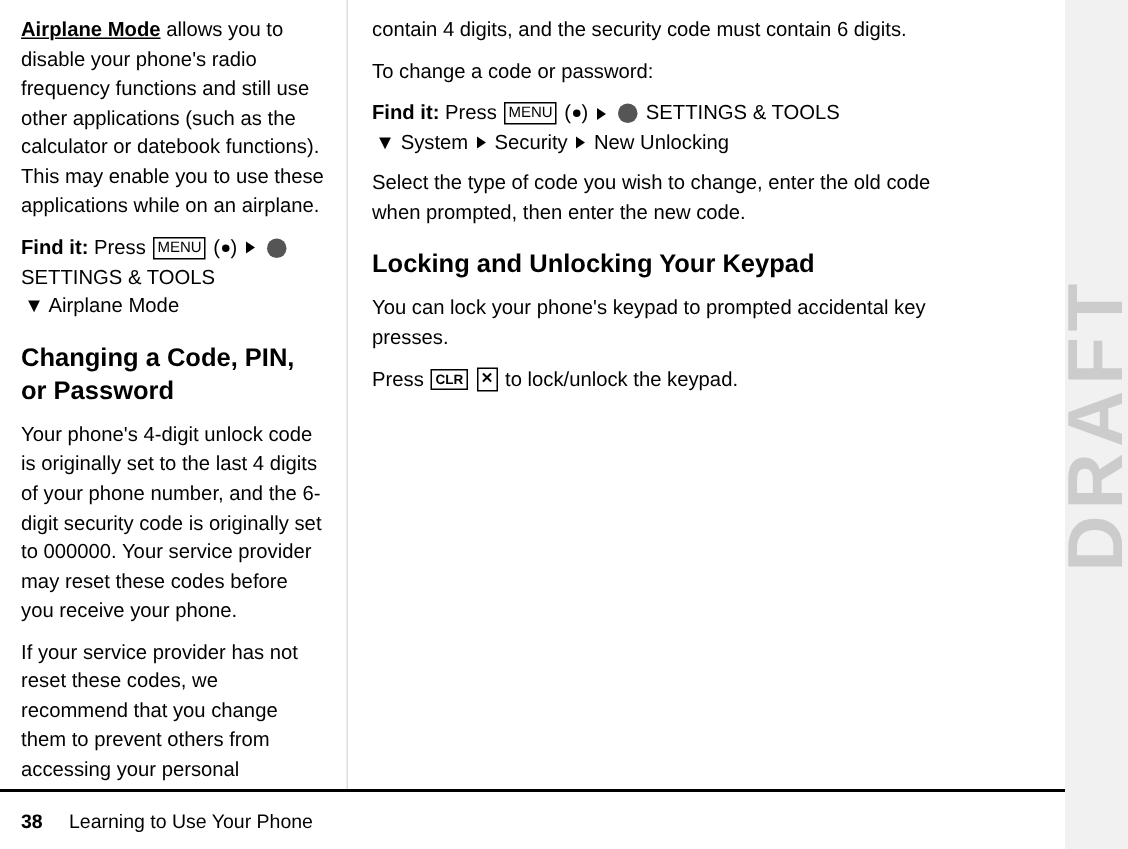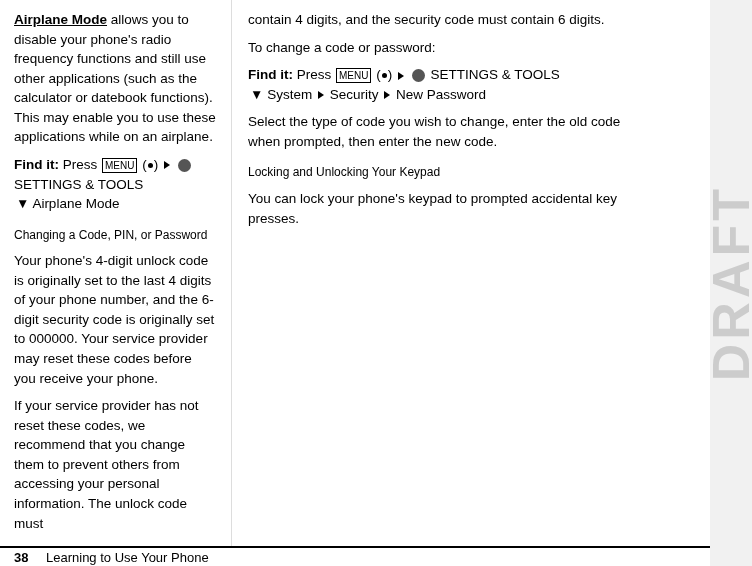--- a/index.html
+++ b/index.html
@@ -81,22 +81,22 @@
     .find-it {
       margin-bottom: 8px;
       line-height: 1.45;
     }
 
     .find-it-label {
       font-weight: bold;
     }
 
     .section-heading {
-      font-size: 12px;
-      font-weight: normal;
+      font-size: 17px;
+      font-weight: bold;
       margin: 14px 0 8px 0;
       line-height: 1.3;
     }
 
     .menu-icon-box {
       display: inline-block;
       border: 1.5px solid #000;
       padding: 0 2px;
       font-size: 10px;
       font-weight: normal;
@@ -104,21 +104,21 @@
       line-height: 1.3;
       margin: 0 1px;
     }
 
     
     .bottom-bar {
       position: absolute;
       bottom: 0;
       left: 0;
       right: 42px;
-      height: 20px;
+      height: 40px;
       border-top: 2px solid #000;
       display: flex;
       align-items: center;
       padding: 0 14px;
       background: #fff;
     }
 
     .page-number {
       font-weight: bold;
       font-size: 13px;
@@ -214,29 +214,32 @@
       <span class="find-it-label">Find it:</span><span> Press </span><span class="menu-icon-box">MENU</span>
       <span> (<span class="dot-icon"></span>) </span>
       <span class="triangle-right"></span>
       <span style="display:inline-block;width:13px;height:13px;background:#555;border-radius:50%;vertical-align:middle;margin:0 2px;"></span>
       <span class="bold">SETTINGS &amp; TOOLS</span>
       <br>
       <span style="margin-left:2px;">▼ </span><span class="bold">System</span>
       <span class="triangle-right"></span>
       <span class="bold">Security</span>
       <span class="triangle-right"></span>
-      <span class="bold">New Password</span>
+      <span class="bold">New Unlocking</span>
     </div>
 
     <p>Select the type of code you wish to change, enter the old code when prompted, then enter the new code.</p>
 
     <h2 class="section-heading">Locking and Unlocking Your Keypad</h2>
 
     <p>You can lock your phone's keypad to prompted accidental key presses.</p>
 
+    <p>
+      <span>Press </span><span class="clr-icon">CLR</span> <span class="x-icon">✕</span><span> to lock/unlock the keypad.</span>
+    </p>
 
   </div>
 
   <div class="draft-watermark">
     <span>DRAFT</span>
   </div>
 
   <div class="bottom-bar">
     <span class="page-number">38</span>
     <span class="bottom-label">Learning to Use Your Phone</span>

